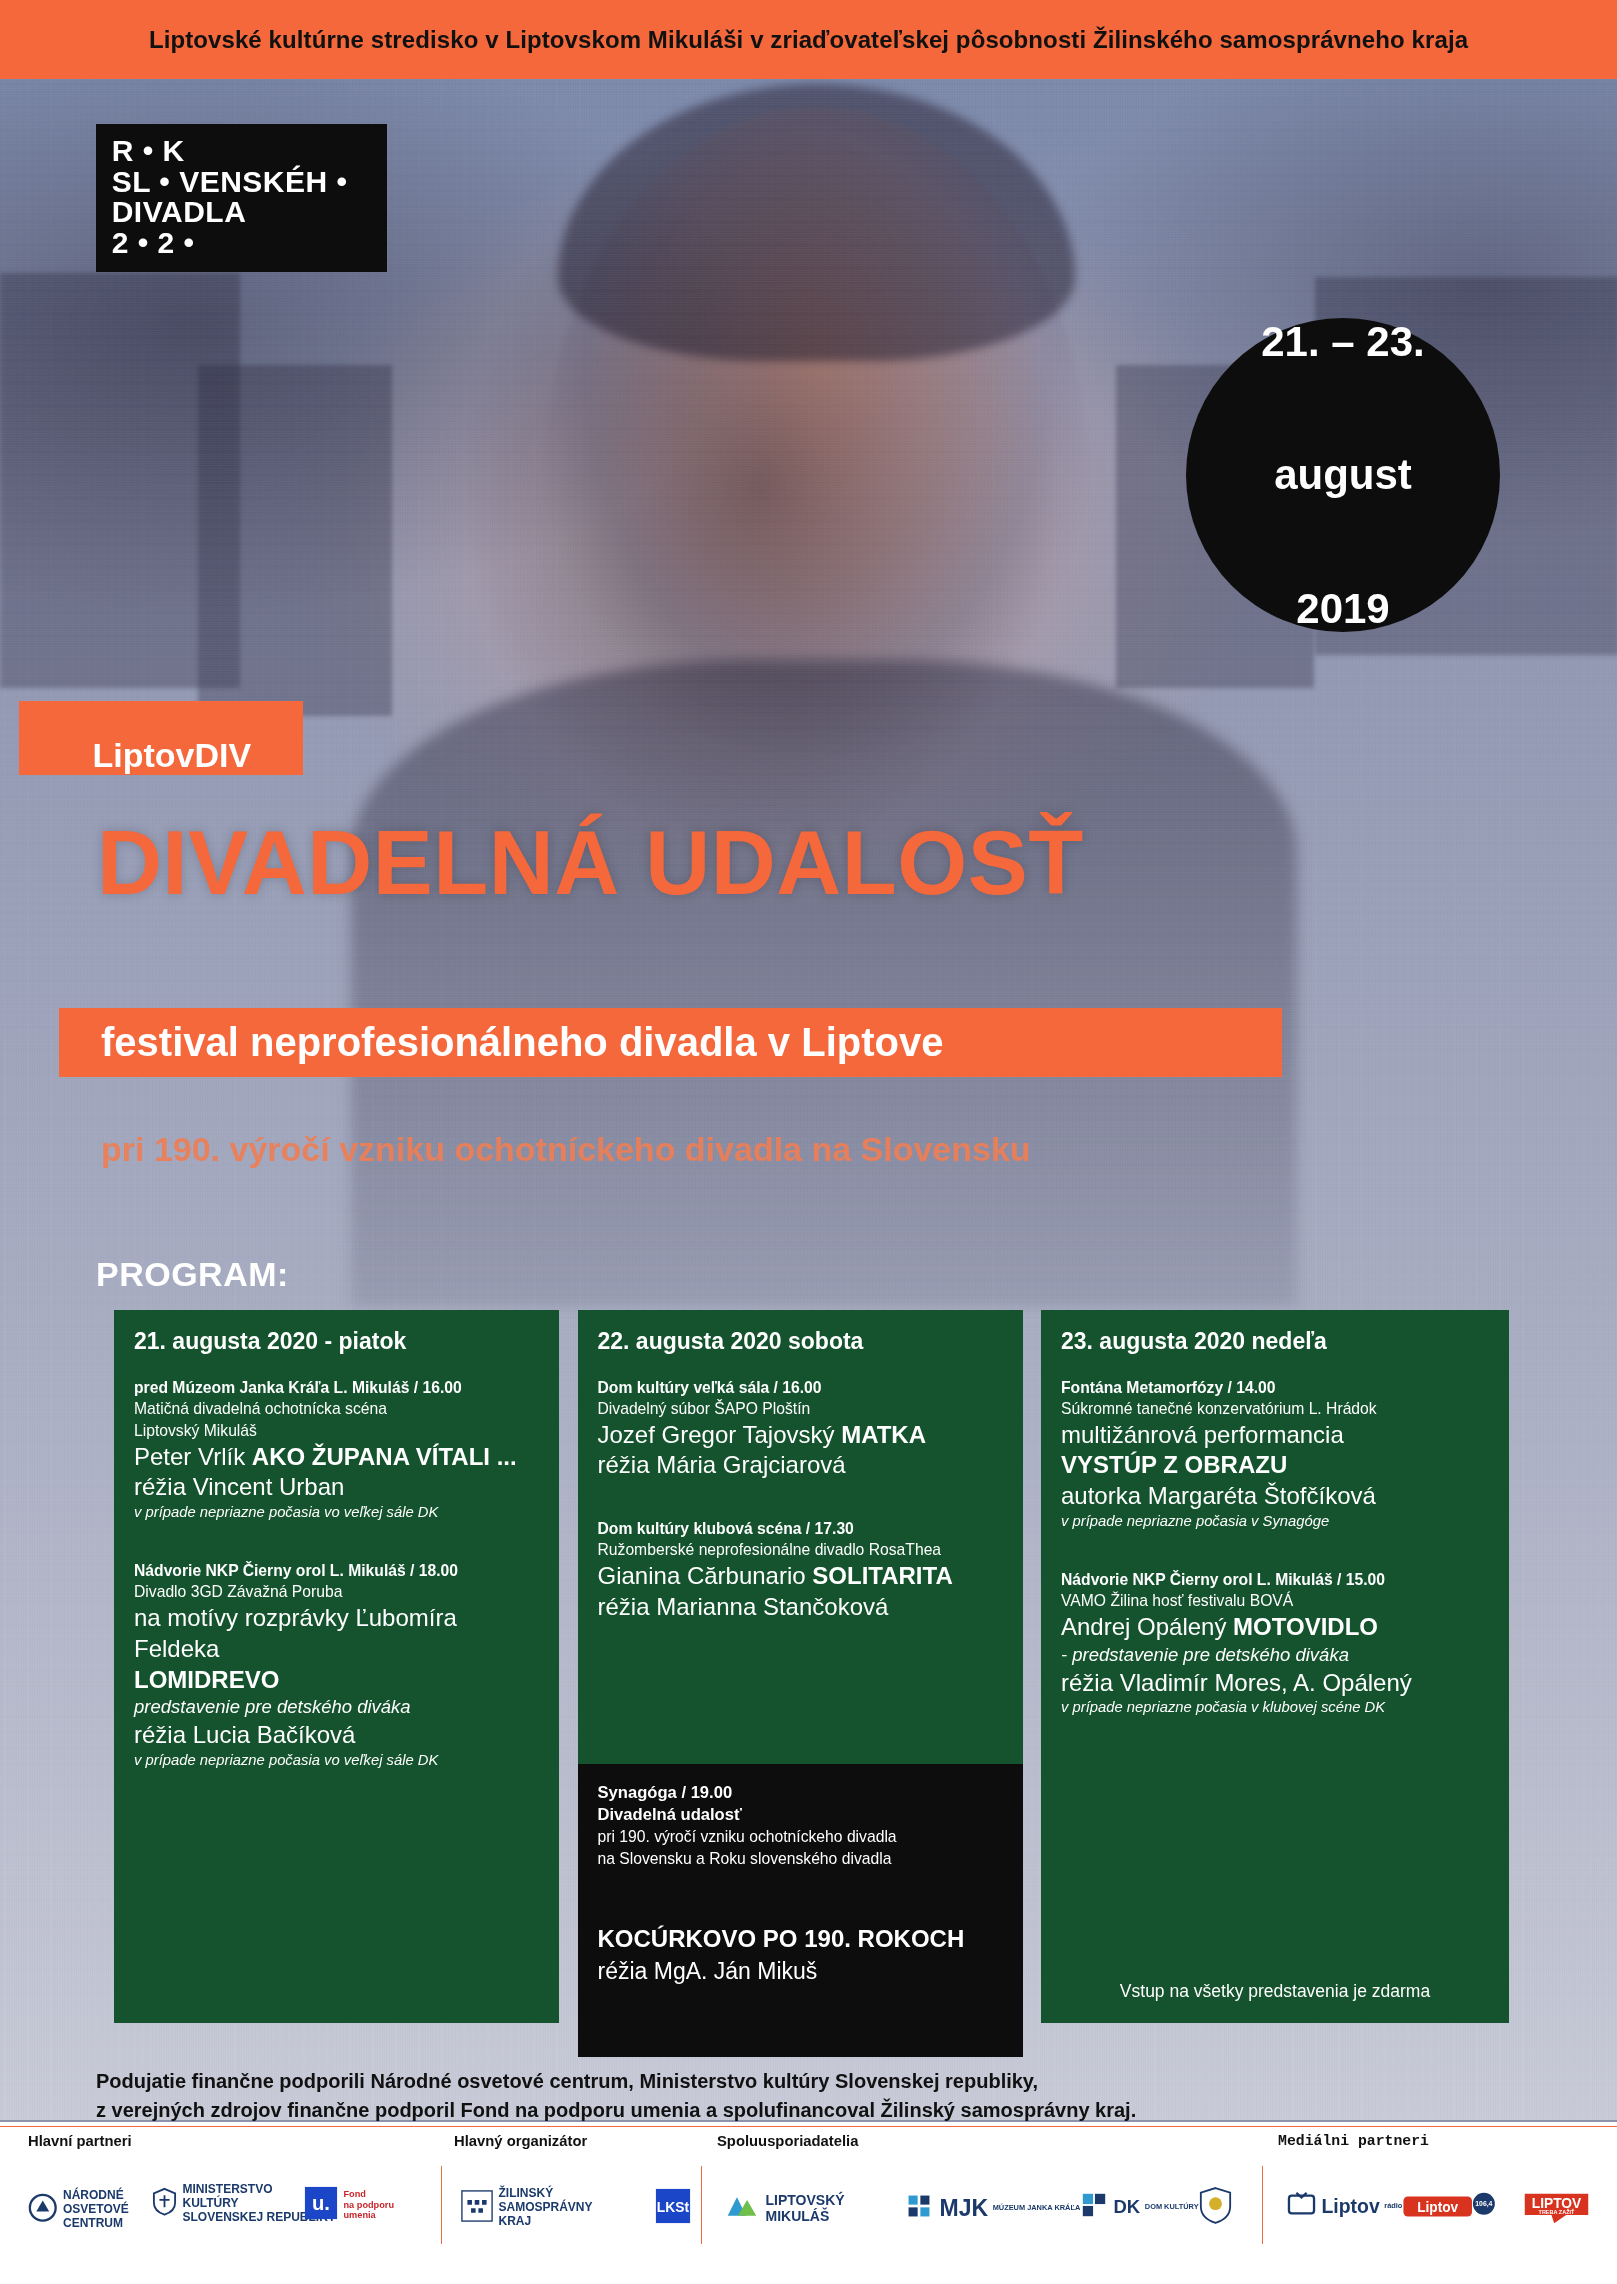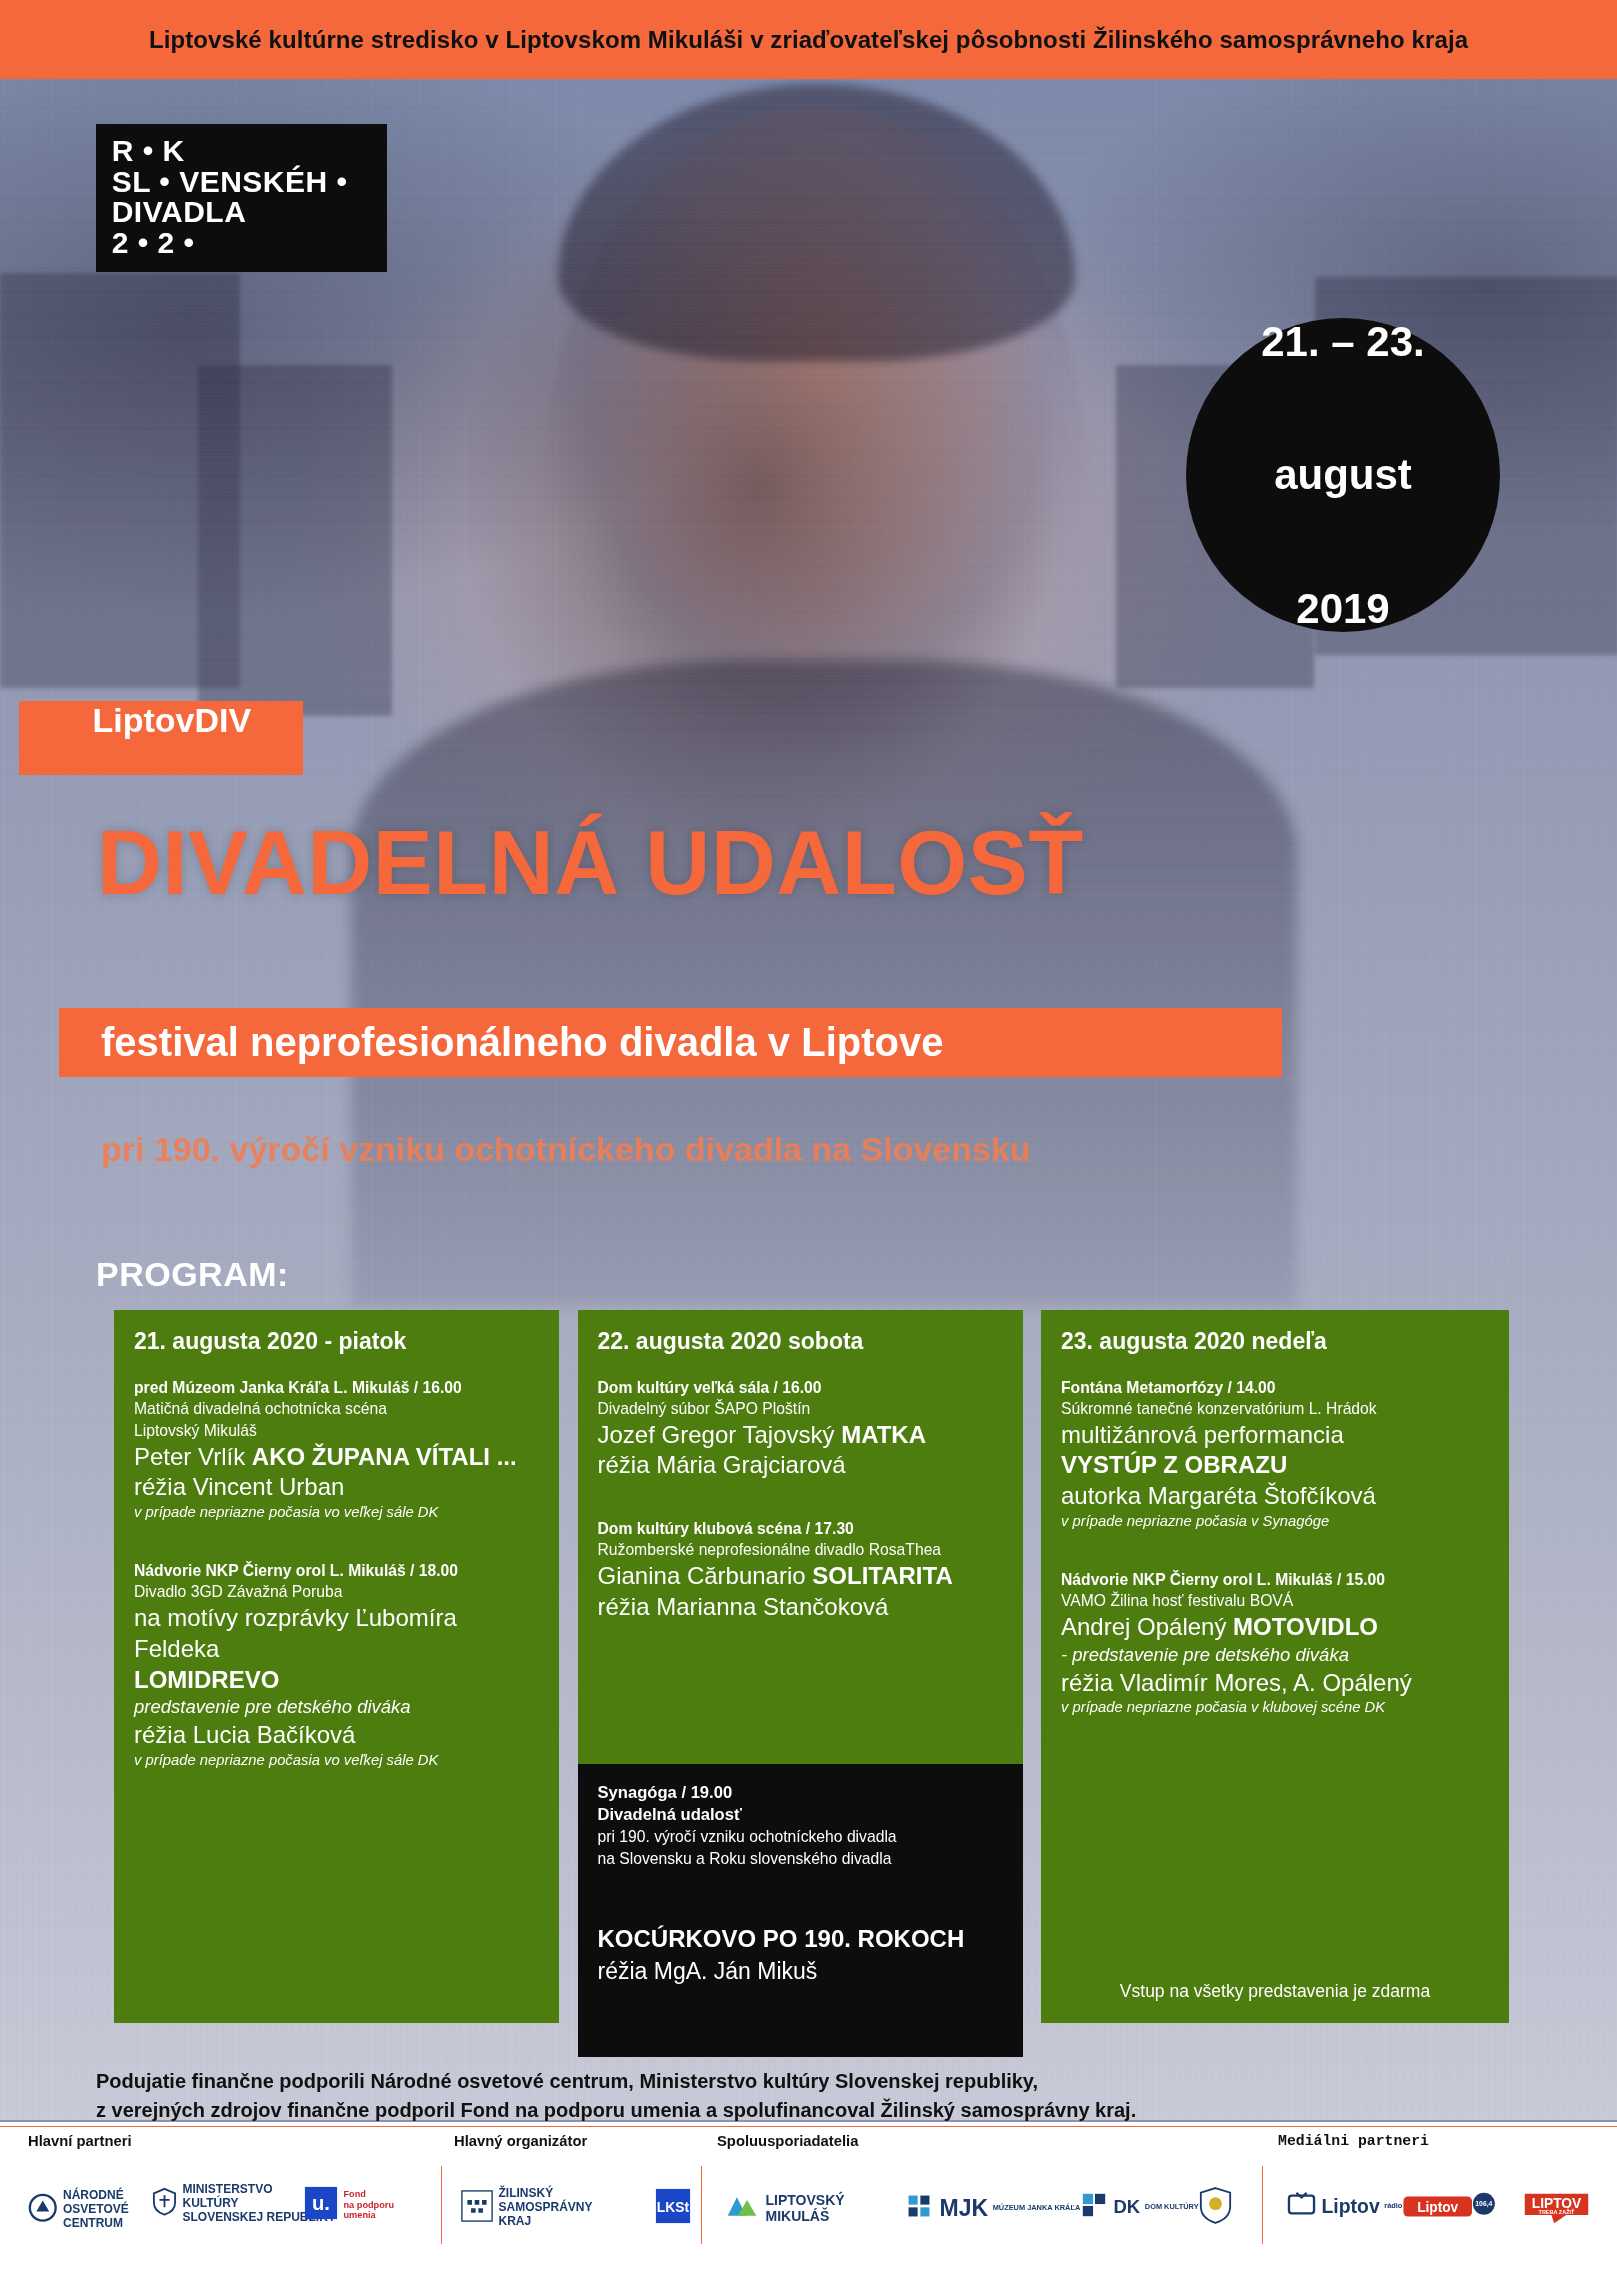--- a/index.html
+++ b/index.html
@@ -83,21 +83,21 @@
     position:absolute;left:1186px;top:318px;width:314px;height:314px;
     background:#0d0d0d;border-radius:50%;
     color:#fff;display:flex;flex-direction:column;
     align-items:center;justify-content:space-between;
     line-height:1.12;
   }
   .date-circle span{font-size:42px;font-weight:bold;}
   
   .tag-liptovdiv{
     position:absolute;left:18.5px;top:701px;width:284px;height:74px;
-    background:#f4683c;display:flex;align-items:flex-start;
+    background:#f4683c;display:flex;align-items:flex-end;
   }
   .tag-liptovdiv span{color:#fff;font-size:34px;font-weight:bold;margin-left:74px;}
   .main-title{
     position:absolute;left:97px;top:812px;width:1476px;
     color:#f4683c;font-size:90px;font-weight:bold;letter-spacing:0.5px;
     text-shadow:0 0 12px rgba(0,0,0,.18);
   }
   .subtitle-bar{
     position:absolute;left:59px;top:1008px;width:1223px;height:69px;
     background:#f4683c;display:flex;align-items:center;
@@ -110,21 +110,21 @@
   .program-label{
     position:absolute;left:96px;top:1255px;
     color:#ffffff;font-size:34px;font-weight:bold;letter-spacing:0.5px;
   }
   
   .cols{
     position:absolute;left:114px;top:1310px;width:1407px;height:747px;
     display:flex;gap:18.5px;
   }
   .col{
-    background:#4d7c0f;color:#ffffff;
+    background:#14532d;color:#ffffff;
     box-sizing:border-box;
     padding:17.5px 20px 14px 20px;
     position:relative;
   }
   .col.c1{width:445px;height:713px;}
   .col.c2{width:445px;height:747px;padding-bottom:0;}
   .col.c3{width:468px;height:713px;}
   .col-head{font-size:23px;font-weight:bold;margin-bottom:22px;}
   .ev{margin-bottom:21px;}
   .ln{display:block;}

